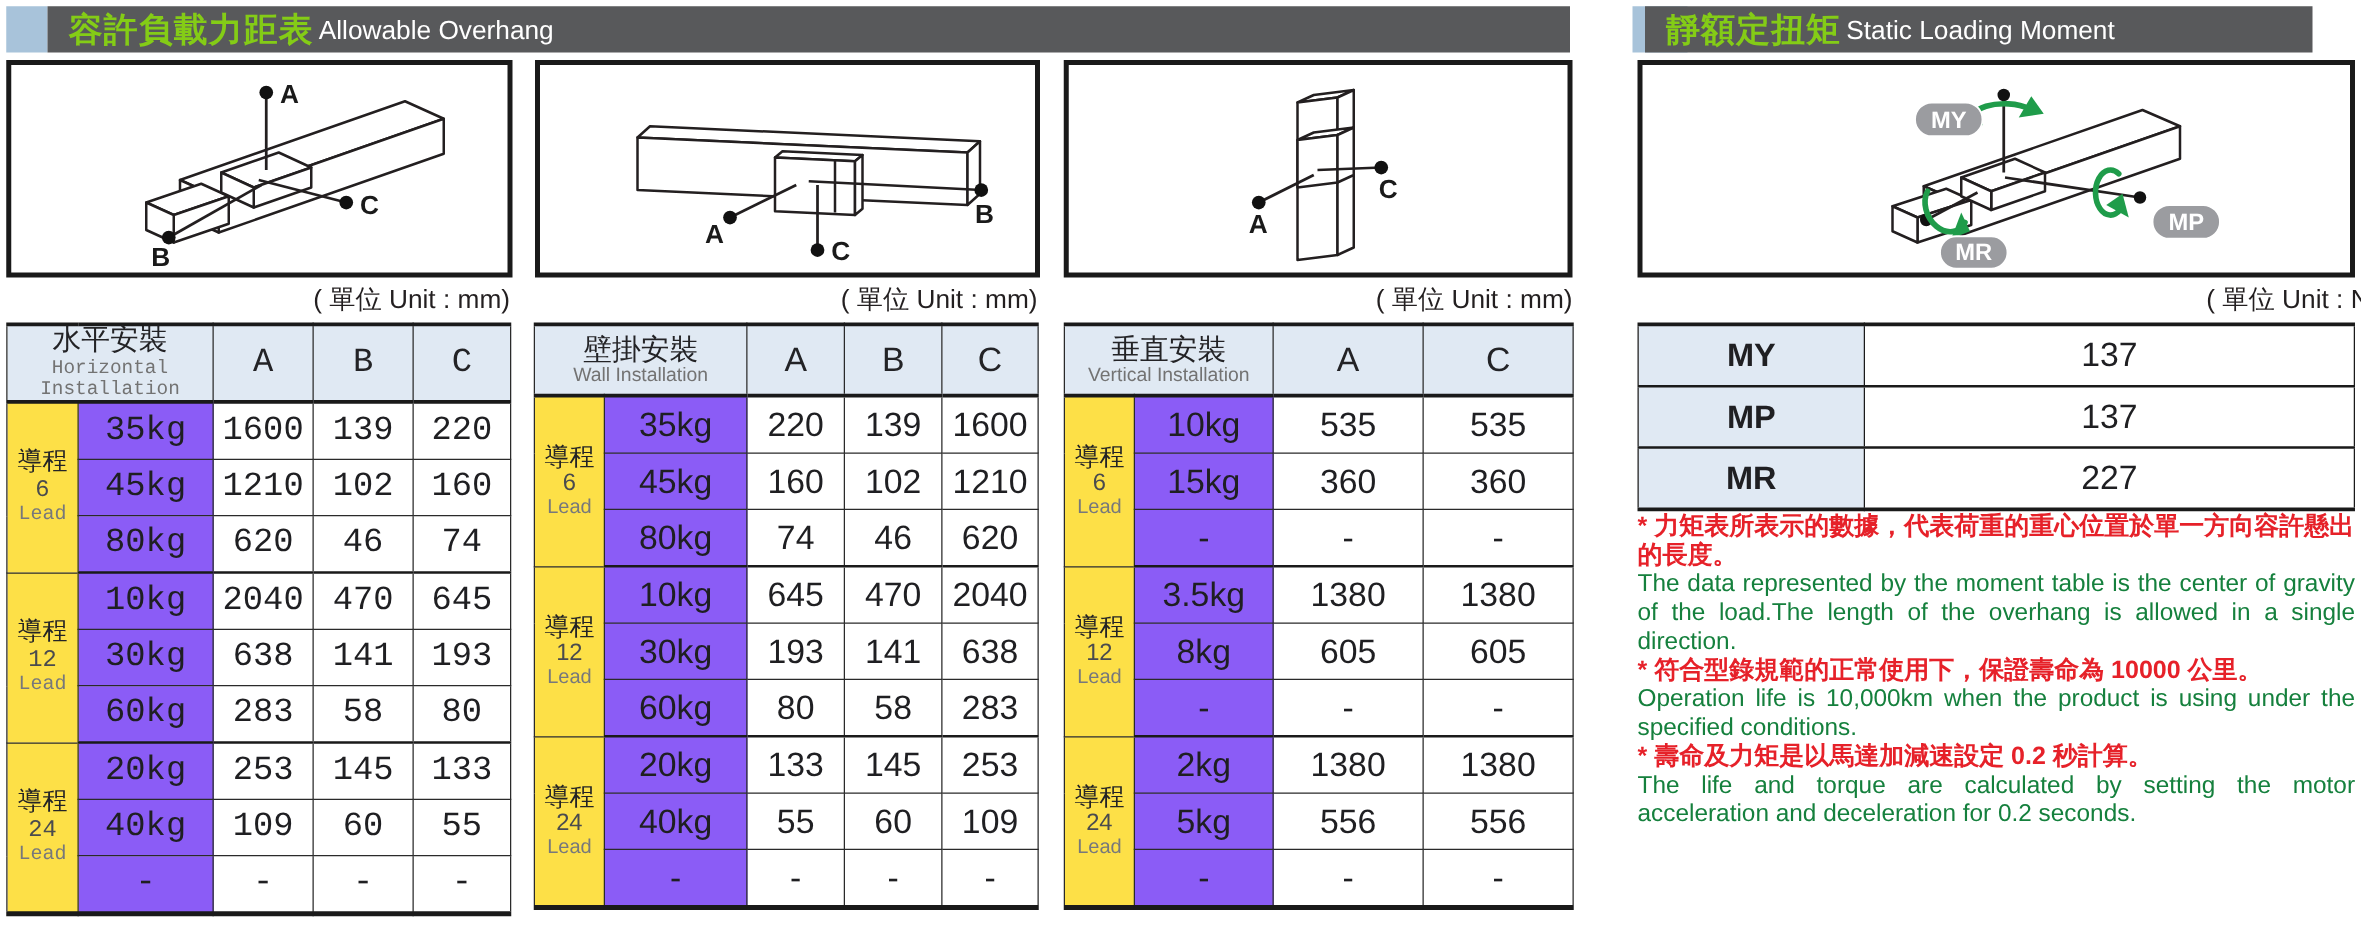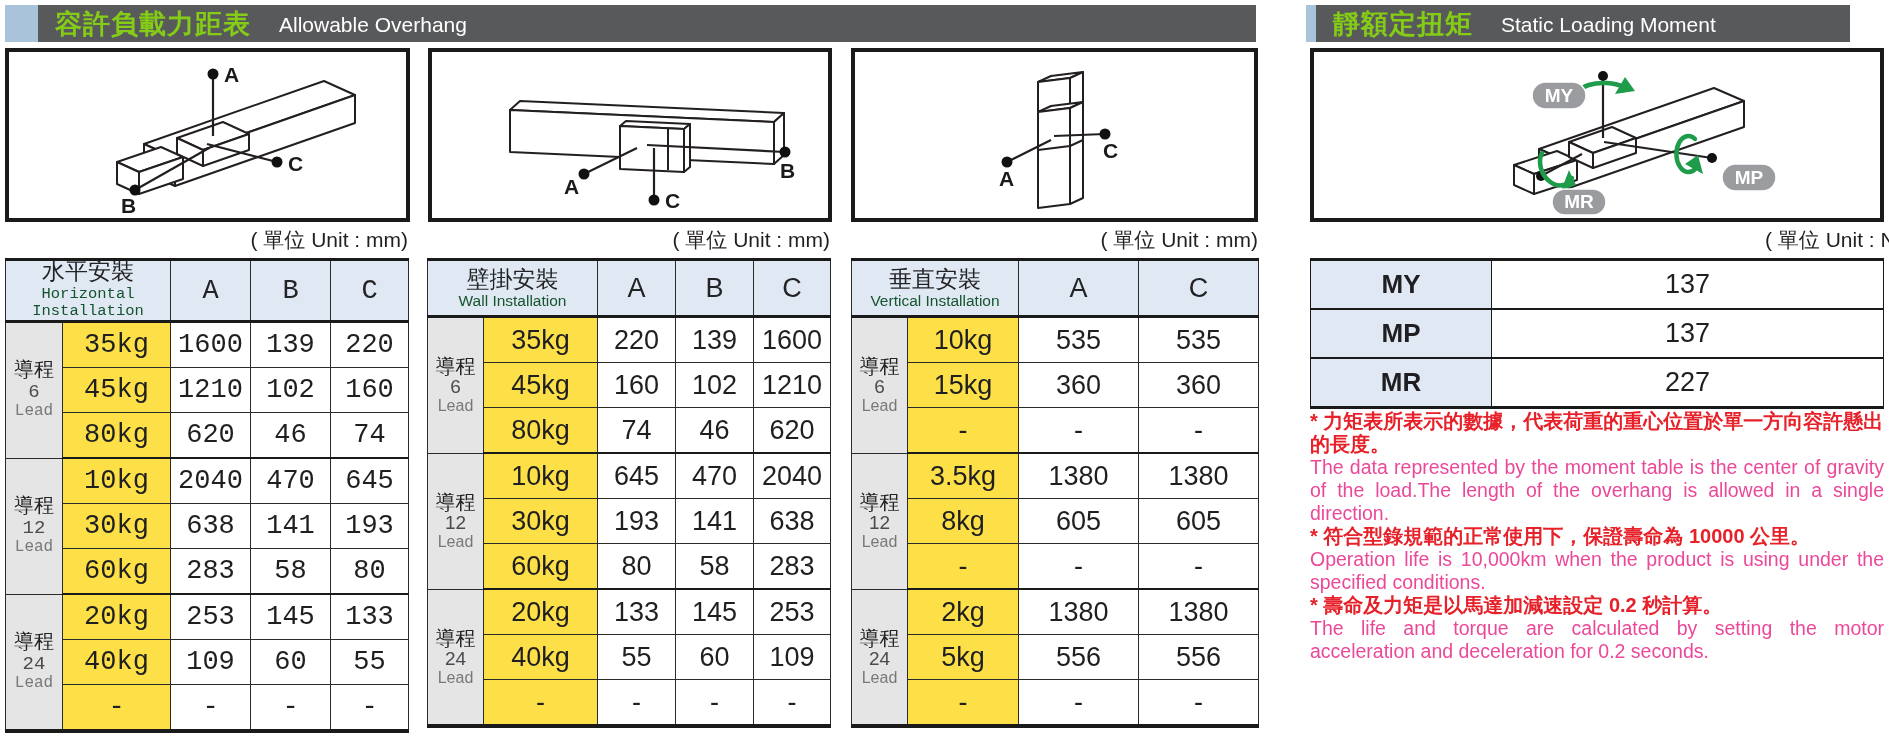--- a/index.html
+++ b/index.html
@@ -3,52 +3,52 @@
 <meta charset="utf-8">
 <style>
   html,body{margin:0;padding:0;background:#fff;}
   body{width:1889px;height:741px;position:relative;overflow:hidden;
        font-family:"Liberation Sans","DejaVu Sans",sans-serif;color:#1f1f22;}
   .abs{position:absolute;}
   
   .title-square{top:5px;height:37px;background:#a8c3da;}
   .title-bar{top:5px;height:37px;background:#58595b;display:flex;align-items:center;padding-left:17px;box-sizing:border-box;}
   .title-zh{color:#84cc16;font-weight:bold;font-size:27px;letter-spacing:1px;}
-  .title-en{color:#fff;font-size:21px;margin-left:28px;padding-top:3px;}
+  .title-en{color:#fff;font-size:21px;margin-left:4px;padding-top:3px;}
   
   .dbox{top:48px;height:174px;border:4px solid #1a1a1a;background:#fff;box-sizing:border-box;}
   .dbox svg{display:block;}
   
   .unit{top:226px;height:28px;line-height:28px;text-align:right;font-size:21px;color:#231f20;}
   
   table.ov{position:absolute;top:258px;border-collapse:collapse;table-layout:fixed;
            border:1px solid #1a1a1a;border-top:3px solid #1a1a1a;border-bottom:4px solid #1a1a1a;}
   table.ov th,table.ov td{border:1px solid #2a2a2a;text-align:center;vertical-align:middle;padding:0;}
   table.ov th{height:54px;background:#e0e9f3;border-bottom:3px solid #1a1a1a;font-weight:normal;}
   table.ov td{height:44px;}
   .t-zh{font-size:23px;color:#232326;line-height:25px;}
-  .t-en{font-size:15.5px;color:#14532d;line-height:17px;}
+  .t-en{font-size:15.5px;color:#737373;line-height:17px;}
   .col-th{font-size:27px;color:#232326;}
-  td.group-cell{background:#e5e5e5;border-bottom:2px solid #1a1a1a;}
-  td.load-cell{background:#fde047;font-size:27px;}
+  td.group-cell{background:#fde047;border-bottom:2px solid #1a1a1a;}
+  td.load-cell{background:#8b5cf6;font-size:27px;}
   td.value-cell{font-size:27px;}
   tr.gend td{border-bottom:2px solid #1a1a1a;}
   .g-zh{font-size:20px;line-height:22px;color:#232326;}
   .g-num{font-size:19px;line-height:20px;color:#4a4b4e;}
   .g-en{font-size:16px;line-height:18px;color:#77787b;}
   
   table.moment{position:absolute;top:258px;left:1310px;width:574px;border-collapse:collapse;table-layout:fixed;
                border:1px solid #1a1a1a;border-top:3px solid #1a1a1a;border-bottom:3px solid #1a1a1a;}
   table.moment td{border:1px solid #1a1a1a;border-top-width:2px;border-bottom-width:2px;height:45px;text-align:center;vertical-align:middle;}
   td.m-label{background:#e0e9f3;font-weight:bold;font-size:26px;width:178px;}
   td.m-value{font-size:27px;}
   
   .notes{left:1310px;top:410px;width:574px;}
   .note-zh{font-size:20px;line-height:23px;color:#e62129;font-weight:bold;}
-  .note-en{font-size:19.5px;line-height:23px;color:#ec4899;text-align:justify;white-space:pre-line;}
+  .note-en{font-size:19.5px;line-height:23px;color:#15803d;text-align:justify;white-space:pre-line;}
   
   .draw{stroke:#231f20;stroke-width:2;fill:#fff;stroke-linejoin:round;}
   .leader{stroke:#231f20;stroke-width:2.2;fill:none;}
   .dot{fill:#111;stroke:none;}
   .lbl{font-size:21px;font-weight:bold;fill:#1a1a1a;}
   .garr{stroke:#1f9c4a;stroke-width:4.5;fill:none;stroke-linecap:round;}
   .ghead{fill:#1f9c4a;stroke:none;}
   .pill{fill:#9b9ca0;stroke:#fff;stroke-width:1.5;}
   .pill-t{font-size:19px;font-weight:bold;fill:#fff;text-anchor:middle;}
 </style>

